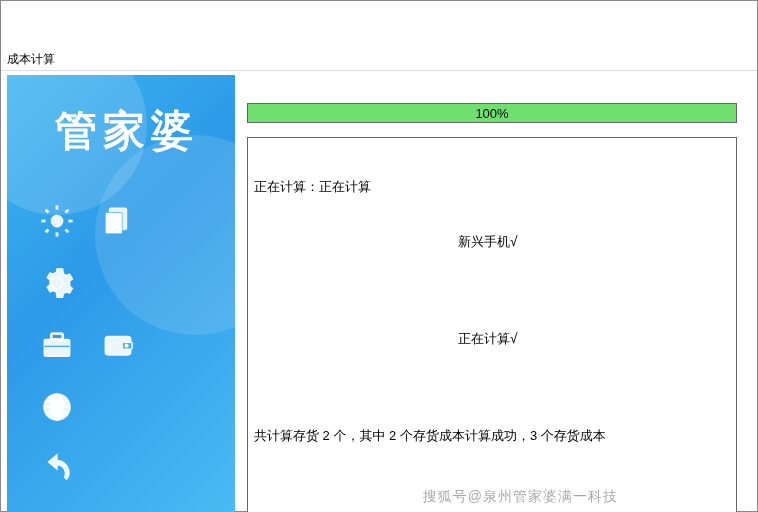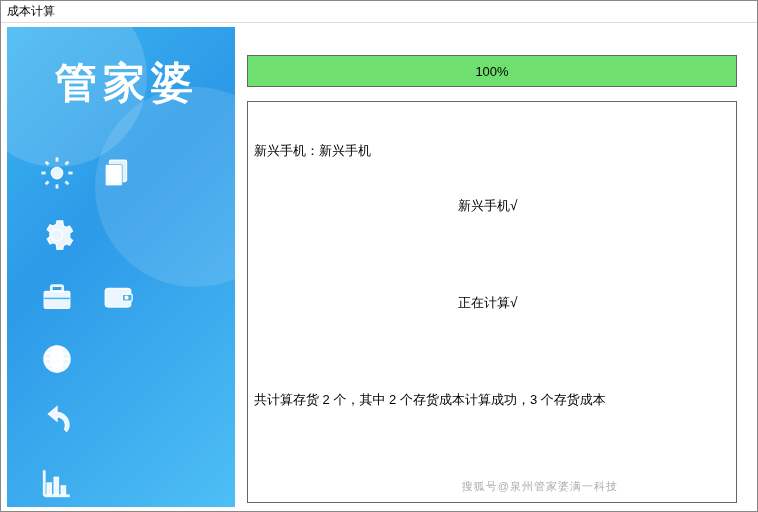--- a/index.html
+++ b/index.html
@@ -23,20 +23,21 @@
       display: flex;
       flex-direction: column;
     }
     .titlebar {
       height: 22px;
       padding: 2px 6px;
       font-size: 12px;
       color: #000;
       background: #fff;
       border-bottom: 1px solid #ddd;
+      margin-top: 48px;
     }
     .content {
       flex: 1;
       display: flex;
       gap: 12px;
       padding: 4px 6px;
     }
     .sidebar {
       width: 228px;
       background: linear-gradient(135deg, #3db5f0 0%, #2c9ae8 40%, #4ebef5 100%);
@@ -98,21 +99,21 @@
     }
     .main {
       flex: 1;
       display: flex;
       flex-direction: column;
       padding: 28px 14px 4px 0;
       gap: 14px;
     }
     .progress-container {
       border: 1px solid #666;
-      height: 32px;
+      height: 20px;
       background: #fff;
       position: relative;
     }
     .progress-fill {
       background: #6fe06f;
       height: 100%;
       width: 100%;
     }
     .progress-text {
       position: absolute;
@@ -141,23 +142,23 @@
     .log-row {
       display: flex;
       justify-content: center;
     }
     .log-check {
       font-family: monospace;
       padding-right: 8px;
     }
     .watermark {
       position: absolute;
-      bottom: 18px;
+      bottom: 6px;
       right: 140px;
-      font-size: 11px;
+      font-size: 14px;
       color: rgba(0,0,0,0.35);
       pointer-events: none;
       letter-spacing: 1px;
     }
   </style>
 </head>
 <body>
 
 <div class="window">
   <div class="titlebar">成本计算</div>
@@ -249,21 +250,21 @@
       </div>
     </div>
 
     <div class="main">
       <div class="progress-container">
         <div class="progress-fill"></div>
         <div class="progress-text">100%</div>
       </div>
 
       <div class="log-box">
-        <div>新兴手机：新兴手机</div>
+        <div>正在计算：正在计算</div>
         <div class="log-row">
           <span>新兴手机</span>
           <span class="log-check">√</span>
         </div>
         <div style="height:6px"></div>
         <div class="log-row">
           <span>正在计算</span>
           <span class="log-check">√</span>
         </div>
         <div style="height:6px"></div>

